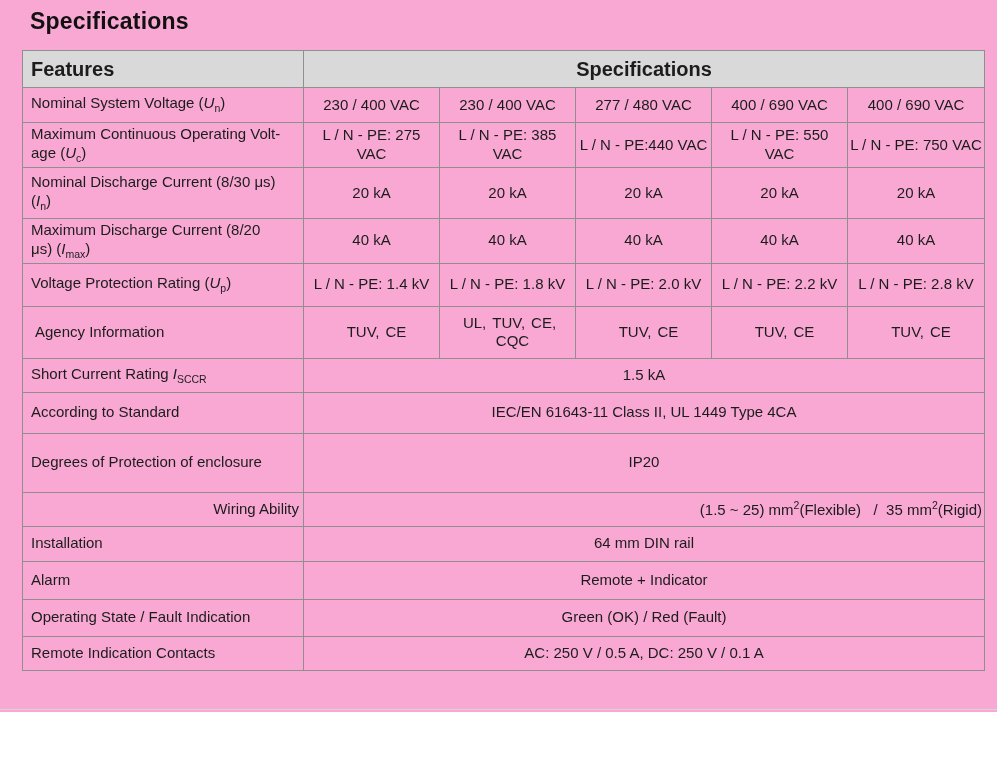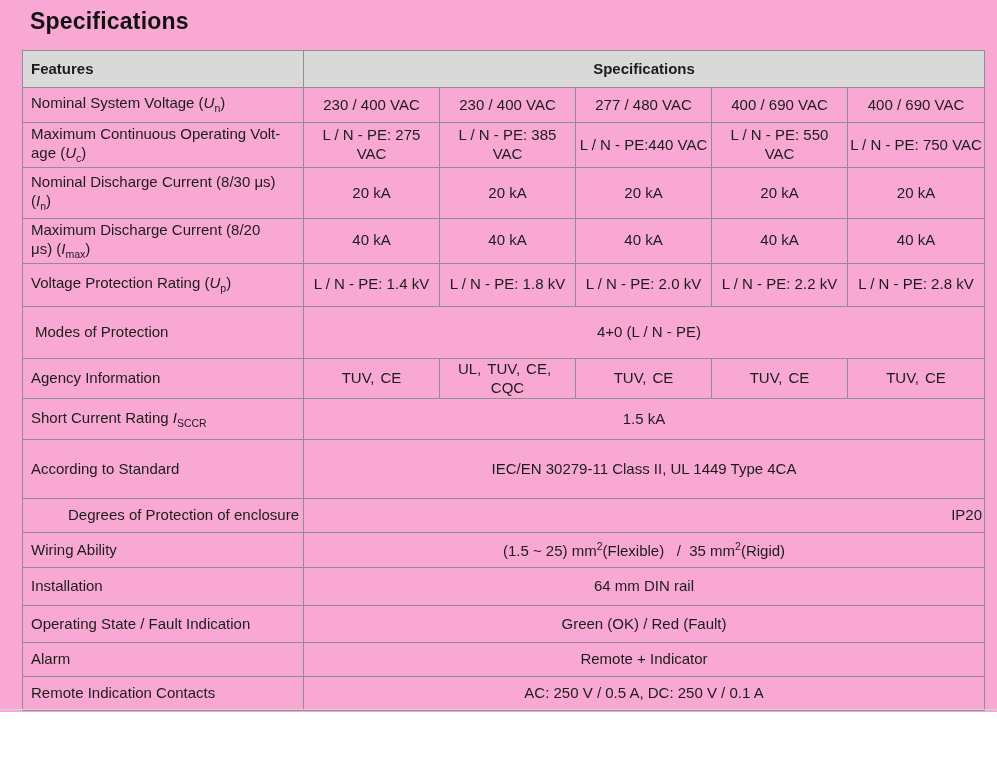--- a/index.html
+++ b/index.html
@@ -41,21 +41,21 @@
     vertical-align: middle;
     overflow: hidden;
   }
   table.spec-table {
     border: 1px solid #7f7f7f;
   }
   thead th {
     background: #d9d9d9;
     height: 32px;
     font-weight: bold;
-    font-size: 15px;
+    font-size: 20px;
     border-bottom: 2px solid #8a8a8a;
   }
   th.feat-head {
     text-align: left;
     padding: 2px 4px 2px 8px;
   }
   th.spec-head {
     text-align: center;
     padding: 2px 4px;
   }
@@ -164,60 +164,56 @@
         </tr>
         <tr>
           <td class="feat"><span class="">Voltage Protection Rating (</span><span class="var ">U</span><span class="sub">p</span><span class="">)</span></td>
           <td class="val">L / N - PE: 1.4 kV</td>
           <td class="val">L / N - PE: 1.8 kV</td>
           <td class="val">L / N - PE: 2.0 kV</td>
           <td class="val">L / N - PE: 2.2 kV</td>
           <td class="val">L / N - PE: 2.8 kV</td>
         </tr>
         <tr>
-          <td class="feat"><span class="">Modes of Protection</span></td>
-          <td colspan="5" class="val">4+0 (L / N - PE)</td>
-        </tr>
-        <tr>
           <td class="feat"><span class="">Agency  Information</span></td>
           <td class="val">TUV<span class="dun">,</span>CE</td>
           <td class="val">UL<span class="dun">,</span>TUV<span class="dun">,</span>CE<span class="dun">,</span><br>CQC</td>
           <td class="val">TUV<span class="dun">,</span>CE</td>
           <td class="val">TUV<span class="dun">,</span>CE</td>
           <td class="val">TUV<span class="dun">,</span>CE</td>
         </tr>
         <tr>
           <td class="feat"><span class="">Short Current Rating </span><span class="var ">I</span><span class="sub">SCCR</span></td>
           <td colspan="5" class="val">1.5 kA</td>
         </tr>
         <tr>
           <td class="feat"><span class="">According to Standard</span></td>
-          <td colspan="5" class="val">IEC/EN 30279-11 Class II, UL 1449 Type 4CA</td>
+          <td colspan="5" class="val">IEC/EN 61643-11 Class II, UL 1449 Type 4CA</td>
         </tr>
         <tr>
           <td class="feat"><span class="">Degrees of Protection of enclosure</span></td>
           <td colspan="5" class="val">IP20</td>
         </tr>
         <tr>
           <td class="feat"><span class="">Wiring Ability</span></td>
           <td colspan="5" class="val"><span>(1.5 ~ 25) mm</span><span class="sup">2</span><span>(Flexible)   /  35 mm</span><span class="sup">2</span><span>(Rigid)</span></td>
         </tr>
         <tr>
           <td class="feat"><span class="">Installation</span></td>
           <td colspan="5" class="val">64 mm DIN rail</td>
         </tr>
         <tr>
+          <td class="feat"><span class="">Alarm</span></td>
+          <td colspan="5" class="val">Remote + Indicator</td>
+        </tr>
+        <tr>
           <td class="feat"><span class="">Operating State / Fault Indication</span></td>
           <td colspan="5" class="val">Green (OK) / Red (Fault)</td>
         </tr>
         <tr>
-          <td class="feat"><span class="">Alarm</span></td>
-          <td colspan="5" class="val">Remote + Indicator</td>
-        </tr>
-        <tr>
           <td class="feat"><span class="">Remote Indication Contacts</span></td>
           <td colspan="5" class="val">AC: 250 V / 0.5 A, DC: 250 V / 0.1 A</td>
         </tr>
       </tbody>
   </table>
 
   <div class="page-bottom-line"></div>
 </div>
 
 </body></html>

